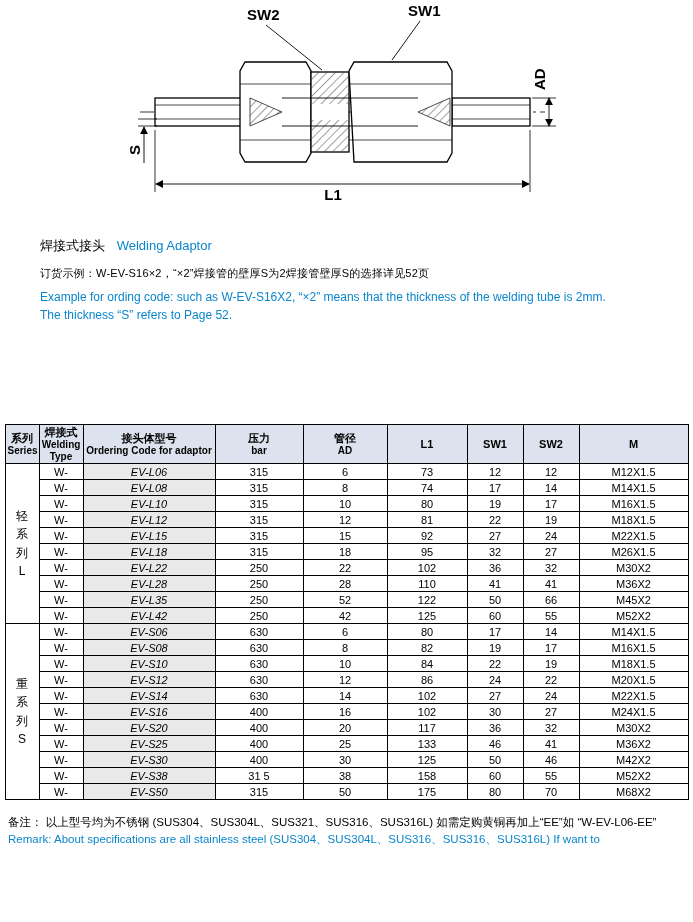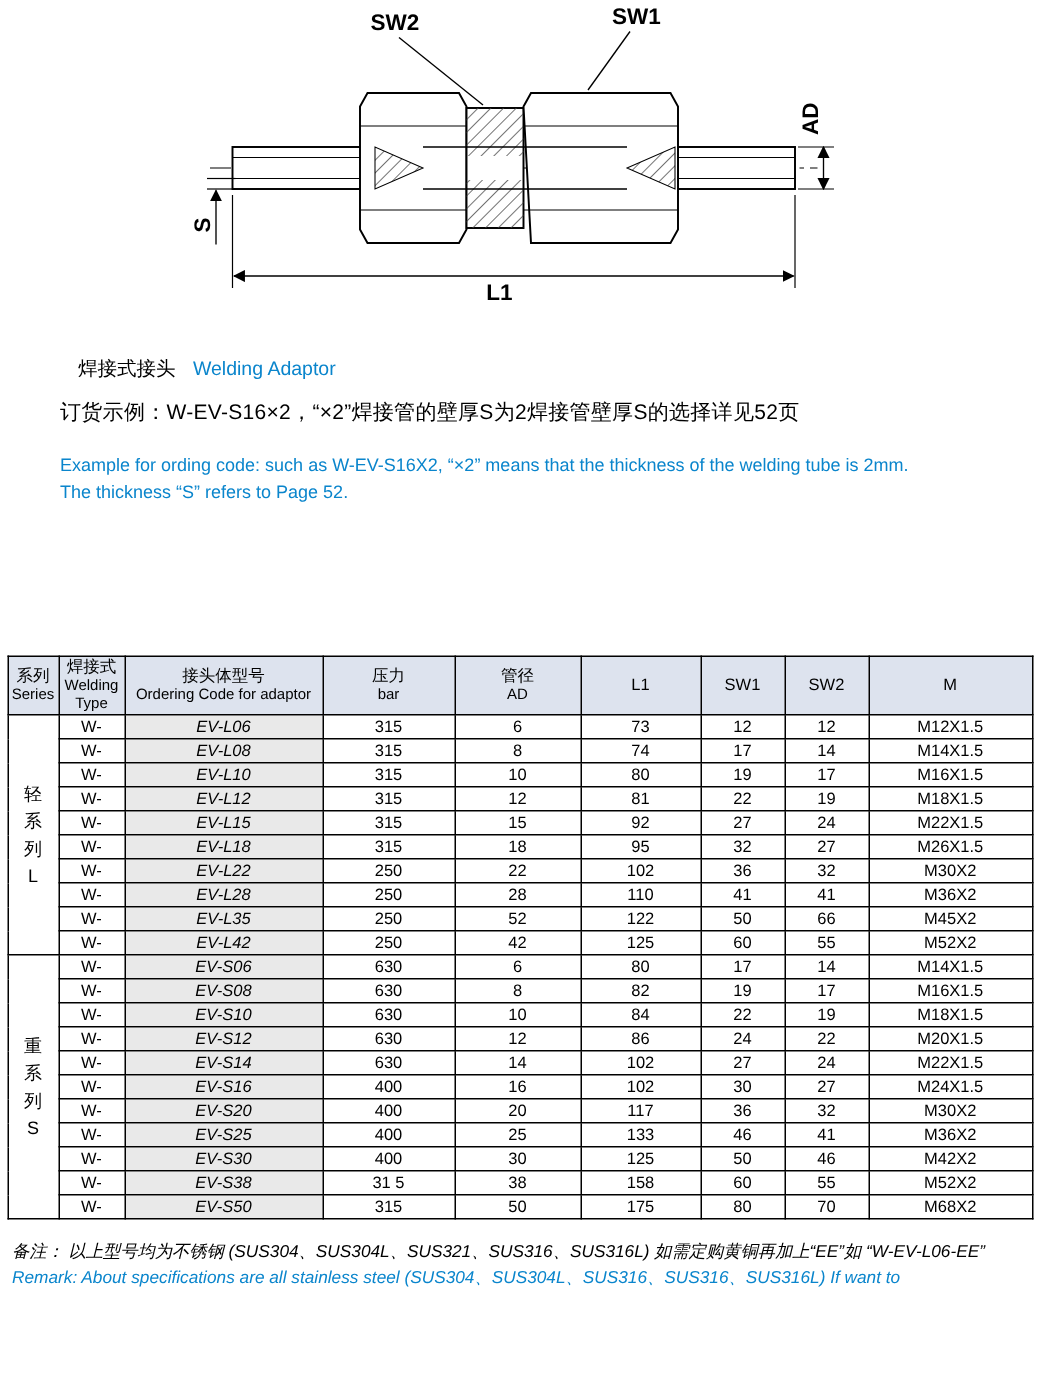--- a/index.html
+++ b/index.html
@@ -12,40 +12,40 @@
   body{
     width:693px;height:922px;background:#ffffff;
     font-family:"Liberation Sans","DejaVu Sans",sans-serif;
     color:#000;overflow:hidden;
   }
   .drawing-wrap{width:693px;height:215px;}
   svg text{font-family:"Liberation Sans","DejaVu Sans",sans-serif;}
   .dim-label{font-size:15px;font-weight:bold;}
   
   .intro{margin:22px 0 0 40px;}
-  .title-line{font-size:13px;margin-left:12px;}
+  .title-line{font-size:13px;}
   .title-zh{color:#000;}
   .title-en{color:var(--accent);margin-left:8px;}
-  .order-line{font-size:14px;margin-top:11px;color:#000;letter-spacing:.2px;}
-  .en-lines{color:var(--accent);font-size:12px;margin-top:17px;line-height:1.5;}
+  .order-line{font-size:11px;margin-top:11px;color:#000;letter-spacing:.2px;}
+  .en-lines{color:var(--accent);font-size:12px;margin-top:7px;line-height:1.5;}
   
   .spec-table{border-collapse:collapse;table-layout:fixed;width:683px;margin:100px auto 0 auto;}
   .spec-table th,.spec-table td{
     border:1px solid #000;text-align:center;vertical-align:middle;
     font-size:11px;padding:1px 2px;height:16px;overflow:hidden;
   }
-  .spec-table thead th{background:var(--header-bg);font-weight:normal;height:38px;}
+  .spec-table thead th{background:var(--header-bg);font-weight:bold;height:38px;}
   .h-zh{font-size:11px;line-height:1.2;}
   .h-en{font-size:10px;line-height:1.15;}
   .spec-table td.code{background:var(--code-bg);font-style:italic;}
   .spec-table td.series{
     background:#fff;font-size:12px;white-space:pre-line;line-height:1.55;padding:2px 0;
   }
   
-  .remark{margin:14px 0 0 8px;font-size:11.5px;line-height:1.5;font-style:italic;}
+  .remark{margin:14px 0 0 8px;font-size:11.5px;line-height:1.5;}
   .remark-zh{color:#000;}
   .remark-en{color:var(--accent);}
 </style>
 </head>
 <body>
 
 <div class="drawing-wrap">
   <svg width="693" height="215" viewBox="0 0 693 215">
     <defs>
       <pattern id="hatch" width="6" height="6" patternUnits="userSpaceOnUse" patternTransform="rotate(45)">

